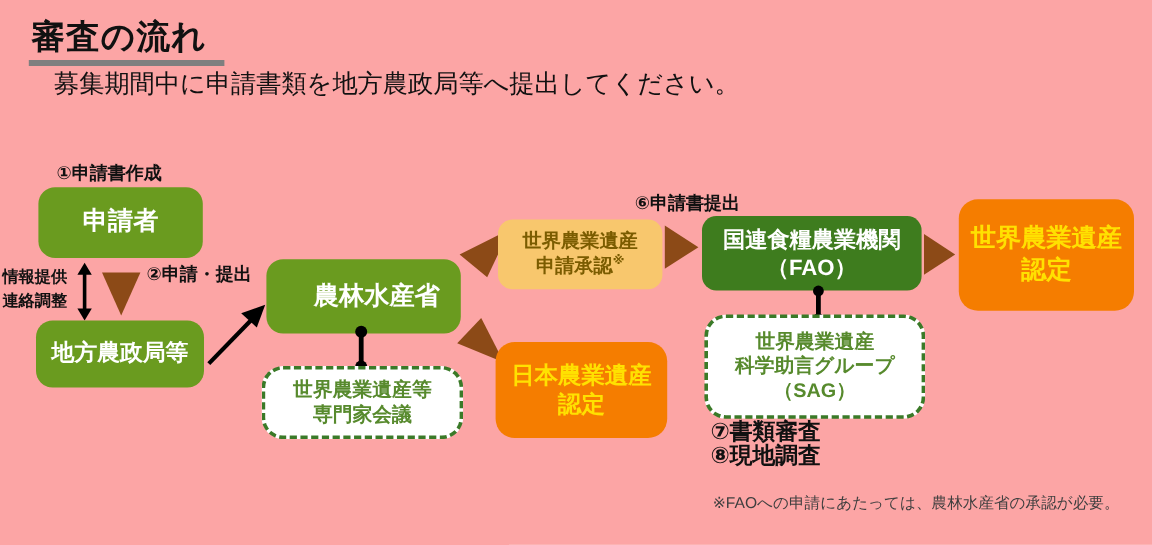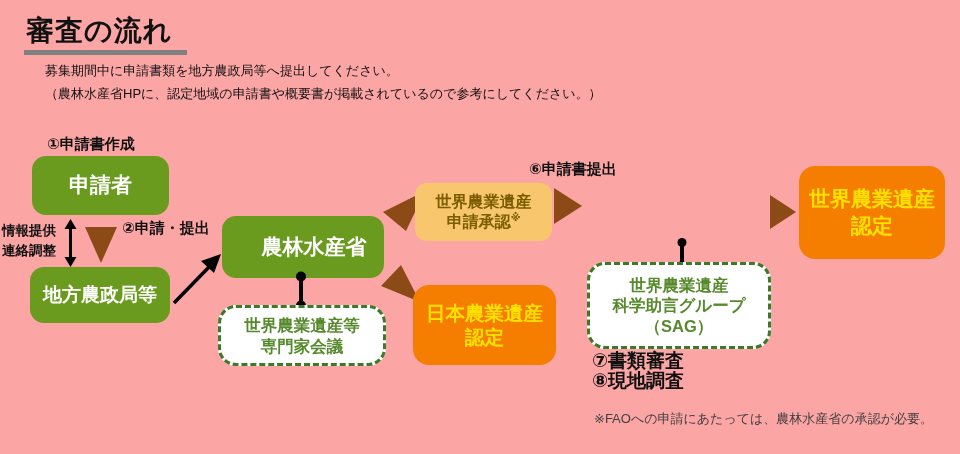--- a/index.html
+++ b/index.html
@@ -12,21 +12,21 @@
   }
   *{box-sizing:border-box; margin:0; padding:0;}
   body{background:#fff;}
   .stage{
     position:relative; width:960px; height:454px; background:#fca5a5; overflow:hidden;
     font-family:"Liberation Sans","DejaVu Sans",sans-serif; color:#111;
   }
   .abs{position:absolute;}
   .title{left:26px; top:12px; font-size:28px; font-weight:bold; letter-spacing:1px;}
   .title-underline{left:24px; top:50px; width:163px; height:5px; background:var(--underline-gray);}
-  .intro{left:45px; top:59px; font-size:13px; line-height:23px;}
+  .intro{left:45px; top:59px; font-size:21px; line-height:23px;}
   .step-label{font-size:15px; font-weight:bold; white-space:nowrap;}
   .box{
     display:flex; flex-direction:column; align-items:center; justify-content:center;
     text-align:center; font-weight:bold; line-height:1.25; white-space:nowrap;
   }
   .green-box{background:var(--green); color:#fff; border-radius:14px;justify-content:center;}
   .darkgreen-box{background:var(--dark-green); color:#fff; border-radius:12px;}
   .tan-box{background:var(--tan); color:var(--tan-text); border-radius:12px;}
   .orange-box{background:var(--orange); color:var(--orange-text); border-radius:16px;}
   .dashed-box{
@@ -57,21 +57,20 @@
 </head>
 <body>
 
 <div class="stage">
 
   <div class="abs title">審査の流れ</div>
   <div class="abs title-underline"></div>
 
   <div class="abs intro">
     <div>募集期間中に申請書類を地方農政局等へ提出してください。</div>
-    <div>（農林水産省HPに、認定地域の申請書や概要書が掲載されているので参考にしてください。）</div>
   </div>
 
   <div class="abs step-label lbl-step1">①申請書作成</div>
   <div class="abs box green-box box-applicant">
     <span>申請者</span>
   </div>
 
   <div class="abs info-text">
     <div>情報提供</div>
     <div>連絡調整</div>
@@ -126,20 +125,24 @@
     <div>世界農業遺産</div>
     <div><span>申請承認</span><span class="ref-mark">※</span></div>
   </div>
 
   <div class="abs step-label lbl-step6">⑥申請書提出</div>
 
   <svg class="abs tri" style="left:553px; top:186px;" width="30" height="40">
     <polygon points="1,2 1,38 29,20" fill="currentColor"></polygon>
   </svg>
 
+  <div class="abs box darkgreen-box box-fao">
+    <div>国連食糧農業機関</div>
+    <div>（FAO）</div>
+  </div>
 
   <svg class="abs tri" style="left:769px; top:194px;" width="28" height="36">
     <polygon points="1,1 1,35 27,18" fill="currentColor"></polygon>
   </svg>
 
   <div class="abs box orange-box box-giahs-cert">
     <div>世界農業遺産</div>
     <div>認定</div>
   </div>
 

